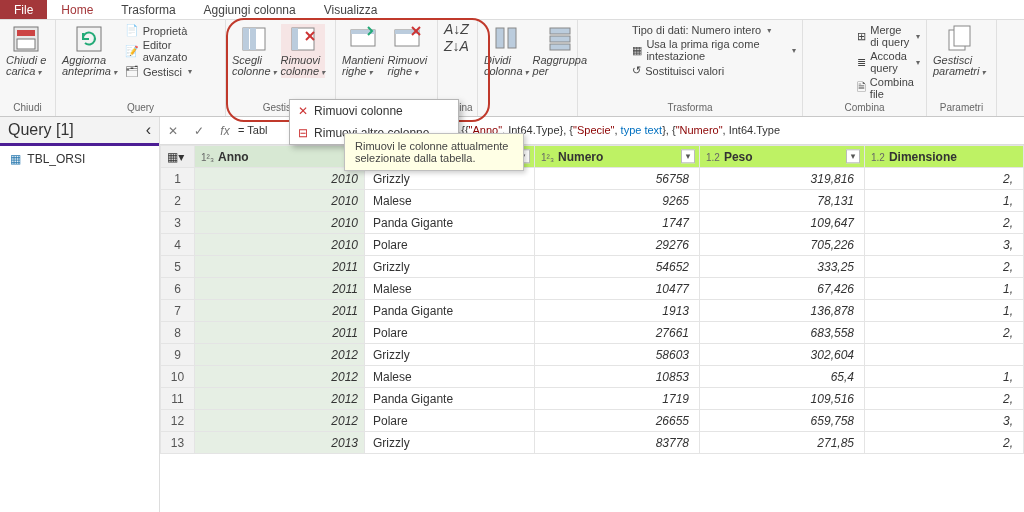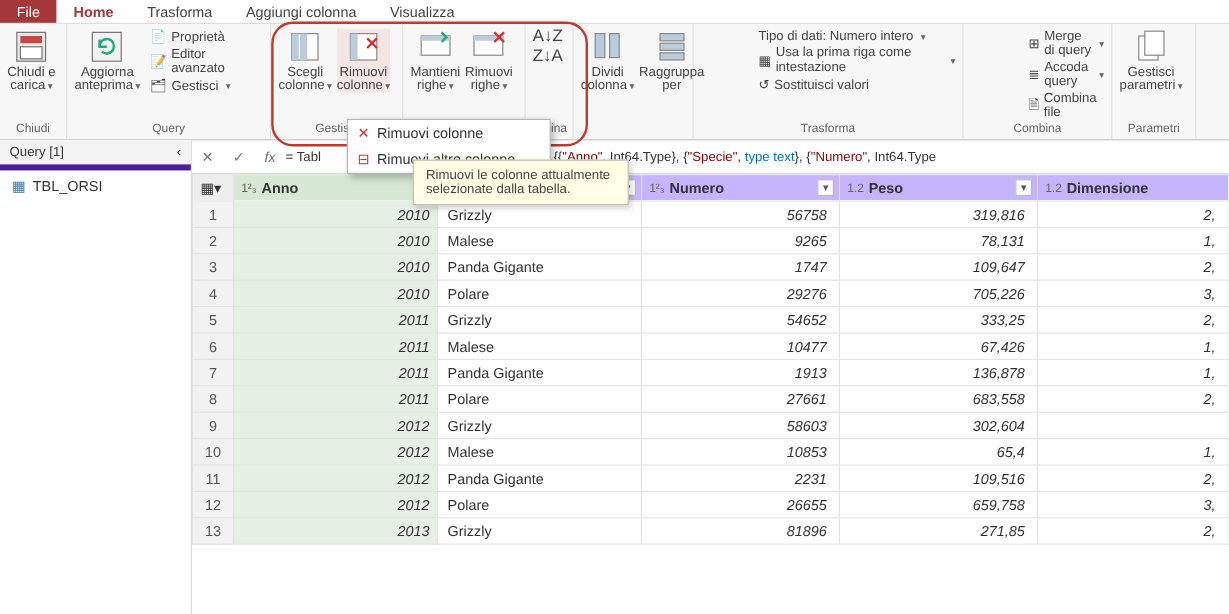--- a/index.html
+++ b/index.html
@@ -2,61 +2,61 @@
 <html><head>
 <meta charset="utf-8">
 <style>
   * { box-sizing: border-box; margin: 0; padding: 0; font-family: "Segoe UI", Arial, sans-serif; }
   html, body { width: 1024px; height: 512px; overflow: hidden; background: #fff; font-size: 12px; }
 
   
   .tabstrip { display: flex; height: 20px; background: #fff; border-bottom: 1px solid #ddd; }
   .tab-file { background: #a4373a; color: #fff; padding: 0 14px; display: flex; align-items: center; }
   .tab { padding: 0 14px; display: flex; align-items: center; color: #444; cursor: pointer; }
-  .tab.active { color: #a4373a; font-weight: 700; }
+  .tab.active { color: #a4373a; font-weight: 400; }
 
   
   .ribbon { display: flex; height: 97px; border-bottom: 1px solid #c8c8c8; background: #f7f7f7; }
   .group { display: flex; flex-direction: column; border-right: 1px solid #e0e0e0; }
   .group-body { flex: 1; display: flex; align-items: flex-start; padding: 4px 6px 0 6px; gap: 4px; }
   .group-label { text-align: center; font-size: 10px; color: #666; padding: 1px 0 3px 0; }
-  .rb-btn { display: flex; flex-direction: column; align-items: center; justify-content: flex-start; gap: 1px; color: #444; text-align: center; font-size: 11px; line-height: 11px; cursor: pointer; }
+  .rb-btn { display: flex; flex-direction: column; align-items: center; justify-content: flex-start; gap: 1px; color: #444; font-size: 11px; line-height: 11px; cursor: pointer; font-style: italic; }
   .rb-btn .lbl { white-space: pre-line; }
   .rb-ico { display: block; }
   .drop::after { content: "▾"; font-size: 8px; color: #666; margin-left: 2px; }
   .stack { display: flex; flex-direction: column; gap: 2px; align-items: flex-start; margin-left: 48px; }
   .stack-row { display: flex; align-items: center; gap: 4px; font-size: 11px; color: #444; cursor: pointer; }
 
   
   .hi { position: absolute; border: 2px solid #c0392b; border-radius: 18px; pointer-events: none; }
 
   
   .menu { position: absolute; background: #fff; border: 1px solid #b5b5b5; box-shadow: 3px 3px 6px rgba(0,0,0,.25); font-size: 12px; z-index: 5; }
   .menu-item { display: flex; align-items: center; gap: 6px; padding: 4px 14px 4px 8px; color: #333; }
   .tooltip { position: absolute; background: #ffffe5; border: 1px solid #bfbfbf; padding: 6px 10px; font-size: 11px; color: #444; z-index: 6; max-width: 180px; box-shadow: 2px 2px 5px rgba(0,0,0,.2); }
 
   
   .workspace { display: flex; height: calc(512px - 117px); }
   .qpane { width: 160px; border-right: 1px solid #ddd; background: #fff; }
-  .qpane-h { background: #f3f3f3; border-bottom: 5px solid #4c1d95; padding: 4px 8px; font-size: 11px; color: #333; display: flex; justify-content: space-between; }
+  .qpane-h { background: #f3f3f3; border-bottom: 3px solid #4c1d95; padding: 4px 8px; font-size: 16px; color: #333; display: flex; justify-content: space-between; }
   .qitem { display: flex; align-items: center; gap: 6px; padding: 6px 10px; font-size: 12px; color: #333; }
 
   
   .fxbar { height: 28px; display: flex; align-items: center; border-bottom: 1px solid #ddd; font-size: 12px; }
   .fxbar .fx-btn { width: 26px; display: flex; align-items: center; justify-content: center; color: #777; }
   .fxbar .fx-text { flex: 1; overflow: hidden; white-space: nowrap; color: #333; font-family: Consolas, monospace; font-size: 11px; }
   .fx-text .str { color: #8b0000; }
   .fx-text .kw-blue { color: #0070c0; }
 
   
   .grid { flex: 1; display: flex; flex-direction: column; overflow: hidden; }
   .grid-area { flex: 1; overflow: auto; }
   table { border-collapse: collapse; width: 100%; font-size: 12px; color: #333; }
   th, td { border: 1px solid #e4e4e4; height: 22px; padding: 0 6px; }
-  th { background: #c4b5fd; text-align: left; font-weight: 400; position: relative; }
+  th { background: #bef264; text-align: left; font-weight: 400; position: relative; }
   th.sel, td.sel { background: #d7e8d3; }
   th .col-drop { position: absolute; right: 4px; top: 50%; transform: translateY(-55%); font-size: 9px; color: #555; border: 1px solid #bbb; width: 14px; height: 14px; display: flex; align-items: center; justify-content: center; background: #fff; }
   .rowhdr { background: #f2f2f2; text-align: center; width: 34px; color: #555; }
   td.num { text-align: right; font-style: italic; padding-right: 10px; }
   td.num-sel { text-align: right; font-style: italic; background: #e6efe4; }
   td.txt { text-align: left; padding-left: 8px; }
   th .typei { font-size: 10px; color: #666; vertical-align: middle; margin-right: 4px; }
   .tbl-corner { width: 20px; background: #eee; }
 </style>
 </head>
@@ -383,37 +383,37 @@
               <td class="num-sel">2012</td>
               <td class="txt">Malese</td>
               <td class="num">10853</td>
               <td class="num">65,4</td>
               <td class="num">1,</td>
             </tr>
             <tr>
               <td class="rowhdr">11</td>
               <td class="num-sel">2012</td>
               <td class="txt">Panda Gigante</td>
-              <td class="num">2231</td>
+              <td class="num">1719</td>
               <td class="num">109,516</td>
               <td class="num">2,</td>
             </tr>
             <tr>
               <td class="rowhdr">12</td>
               <td class="num-sel">2012</td>
               <td class="txt">Polare</td>
               <td class="num">26655</td>
               <td class="num">659,758</td>
               <td class="num">3,</td>
             </tr>
             <tr>
               <td class="rowhdr">13</td>
               <td class="num-sel">2013</td>
               <td class="txt">Grizzly</td>
-              <td class="num">81896</td>
+              <td class="num">83778</td>
               <td class="num">271,85</td>
               <td class="num">2,</td>
             </tr>
           </tbody>
       </table>
     </div>
   </div>
 </div>
 
 </body></html>

